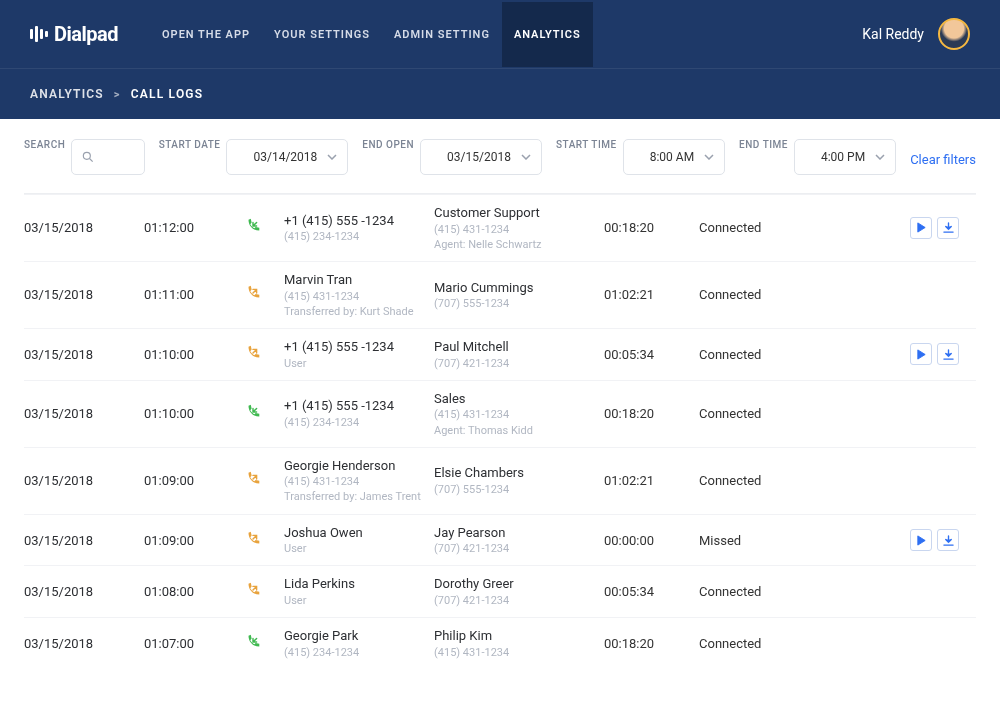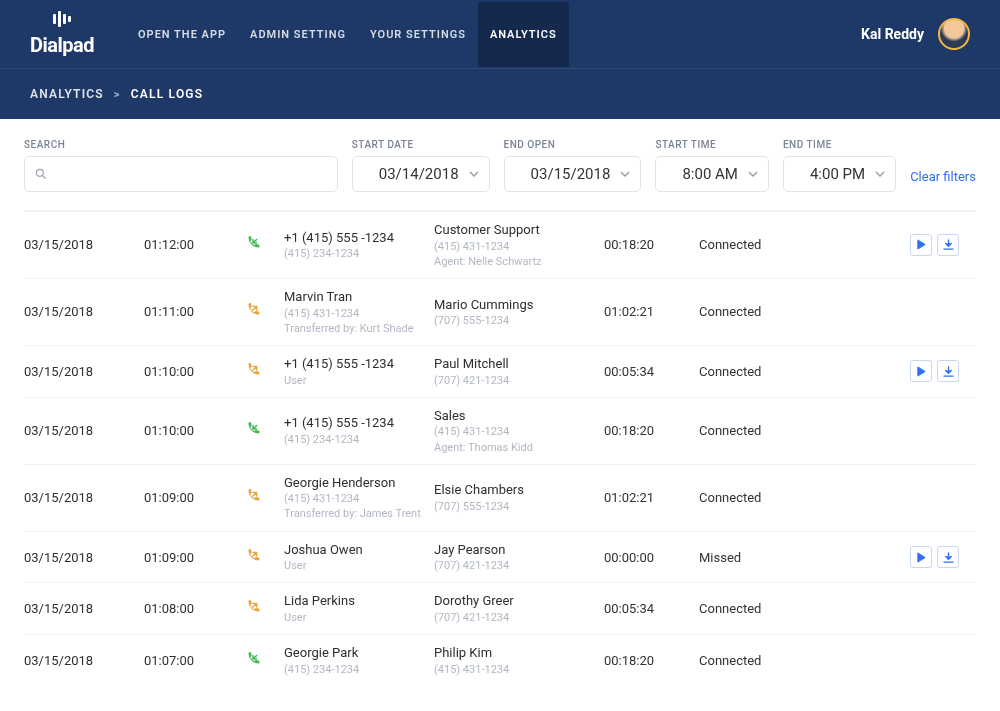--- a/index.html
+++ b/index.html
@@ -1,43 +1,43 @@
 <!DOCTYPE html>
 <html><head>
 <meta charset="utf-8">
 <style>
 * { box-sizing: border-box; margin: 0; padding: 0; }
 body { font-family: -apple-system, BlinkMacSystemFont, "Segoe UI", Roboto, Helvetica, Arial, sans-serif; background: #fff; color: #333; width: 1000px; height: 711px; overflow: hidden; }
 .topnav { background: #1e3968; height: 68px; display: flex; align-items: center; padding: 0 30px; justify-content: space-between; }
 .topnav-left { display: flex; align-items: center; gap: 22px; }
-.logo { display: flex; align-items: center; gap: 6px; margin-right: 10px; flex-direction: column; }
+.logo { display: flex; align-items: center; gap: 6px; margin-right: 10px; }
 .logo-bars { display: flex; align-items: center; gap: 2px; }
 .logo-bars span { display:inline-block; width:3px; background:#fff; border-radius:1px;}
 .logo-bar1{height:10px;} .logo-bar2{height:16px;} .logo-bar3{height:10px;} .logo-bar4{height:6px;}
 .logo-text { color:#fff; font-size:20px; font-weight:700; letter-spacing:-0.5px; }
 .nav-links { display:flex; align-items:flex-start; }
 .nav-link { color:#d6dce8; font-size:11px; font-weight:600; letter-spacing:1px; padding:26px 12px; cursor:pointer; }
 .nav-link.active { background:#14294c; color:#fff; }
 .topnav-right { display:flex; align-items:center; gap:14px; }
-.user-name { color:#fff; font-size:14px; font-weight:700; }
+.user-name { color:#fff; font-size:14px; font-weight:400; }
 .avatar { width:32px; height:32px; border-radius:50%; background: radial-gradient(circle at 50% 30%, #f2c79a 0 40%, #2b3a55 55% 100%); border:2px solid #f5b841; }
 
 .breadcrumb-bar { background:#1e3968; border-top:1px solid rgba(255,255,255,0.08); padding:18px 30px; display:flex; align-items:center; gap:10px; }
 .crumb { color:#fff; font-size:12px; font-weight:600; letter-spacing:1.2px; }
 .crumb.parent { opacity:0.85; }
 .crumb.sep { opacity:0.6; font-size:11px; }
 
 .filters { display:flex; align-items:flex-end; gap:14px; padding:20px 24px 18px; }
-.filter-col { display:flex; flex-direction:column; gap:6px; }
+.filter-col { display:flex; flex-direction:row; gap:6px; }
 .filter-col.search { flex:1; }
 .filter-label { font-size:10px; color:#7b8494; letter-spacing:0.5px; font-weight:500; }
 .search-box { position:relative; }
 .search-input { width:100%; height:36px; border:1px solid #dfe3e9; border-radius:5px; padding:0 12px 0 32px; font-size:14px; outline:none; color:#333; }
 .search-ico { position:absolute; left:10px; top:50%; transform:translateY(-50%); width:14px; height:14px; }
-.dropdown { height:36px; border:1px solid #dfe3e9; border-radius:5px; padding:0 30px 0 26px; font-size:15px; display:flex; align-items:center; min-width:104px; position:relative; color:#333; cursor:pointer; background:#fff;}
+.dropdown { height:36px; border:1px solid #dfe3e9; border-radius:5px; padding:0 30px 0 26px; font-size:12px; display:flex; align-items:center; min-width:104px; position:relative; color:#333; cursor:pointer; background:#fff;}
 .dropdown .chev { position:absolute; right:10px; top:50%; transform:translateY(-50%); }
 .clear-filters { color:#2e6ff2; font-size:13px; cursor:pointer; padding-bottom:8px; white-space:nowrap; }
 
 .hr { height:1px; background:#eceef1; margin:0 24px; }
 
 .table { padding:0 24px; }
 .thead, .trow { display:grid; grid-template-columns: 120px 100px 40px 150px 170px 95px 100px 80px 80px; align-items:center; }
 .thead { padding:18px 0 12px; }
 .th { font-size:10px; color:#8a93a2; font-weight:600; letter-spacing:0.6px; display:flex; align-items:center; gap:6px;}
 .th.right { justify-content:flex-end; }
@@ -62,22 +62,22 @@
       <span class="logo-bars">
         <span class="logo-bar1"></span>
           <span class="logo-bar2"></span>
           <span class="logo-bar3"></span>
           <span class="logo-bar4"></span>
       </span>
       <span class="logo-text">Dialpad</span>
     </div>
     <div class="nav-links" id="nav-links">
         <span class="nav-link">OPEN THE APP</span>
+        <span class="nav-link">YOUR SETTINGS</span>
         <span class="nav-link">ADMIN SETTING</span>
-        <span class="nav-link">YOUR SETTINGS</span>
         <span class="nav-link active">ANALYTICS</span>
       </div>
   </div>
   <div class="topnav-right">
     <span class="user-name">Kal Reddy</span>
     <div class="avatar"></div>
   </div>
 </div>
 
 <div class="breadcrumb-bar">

